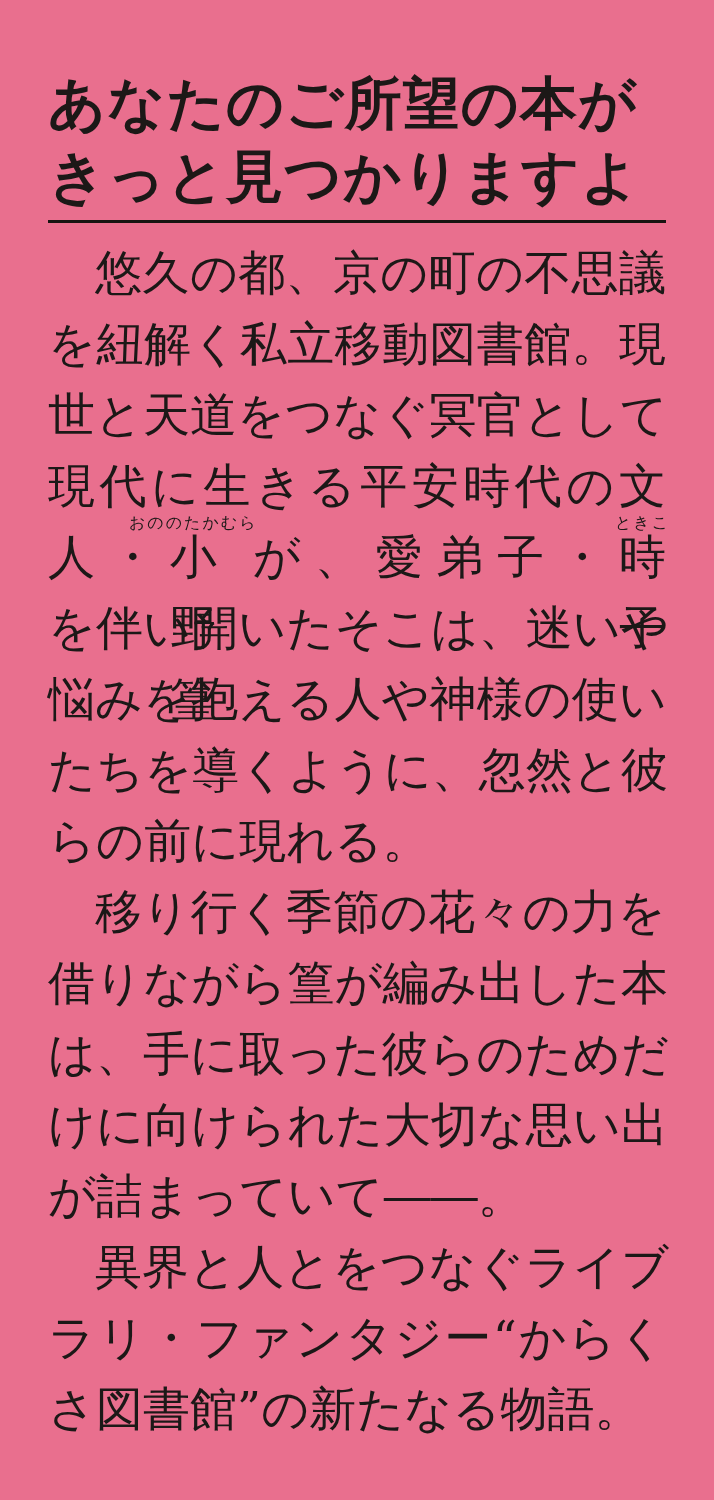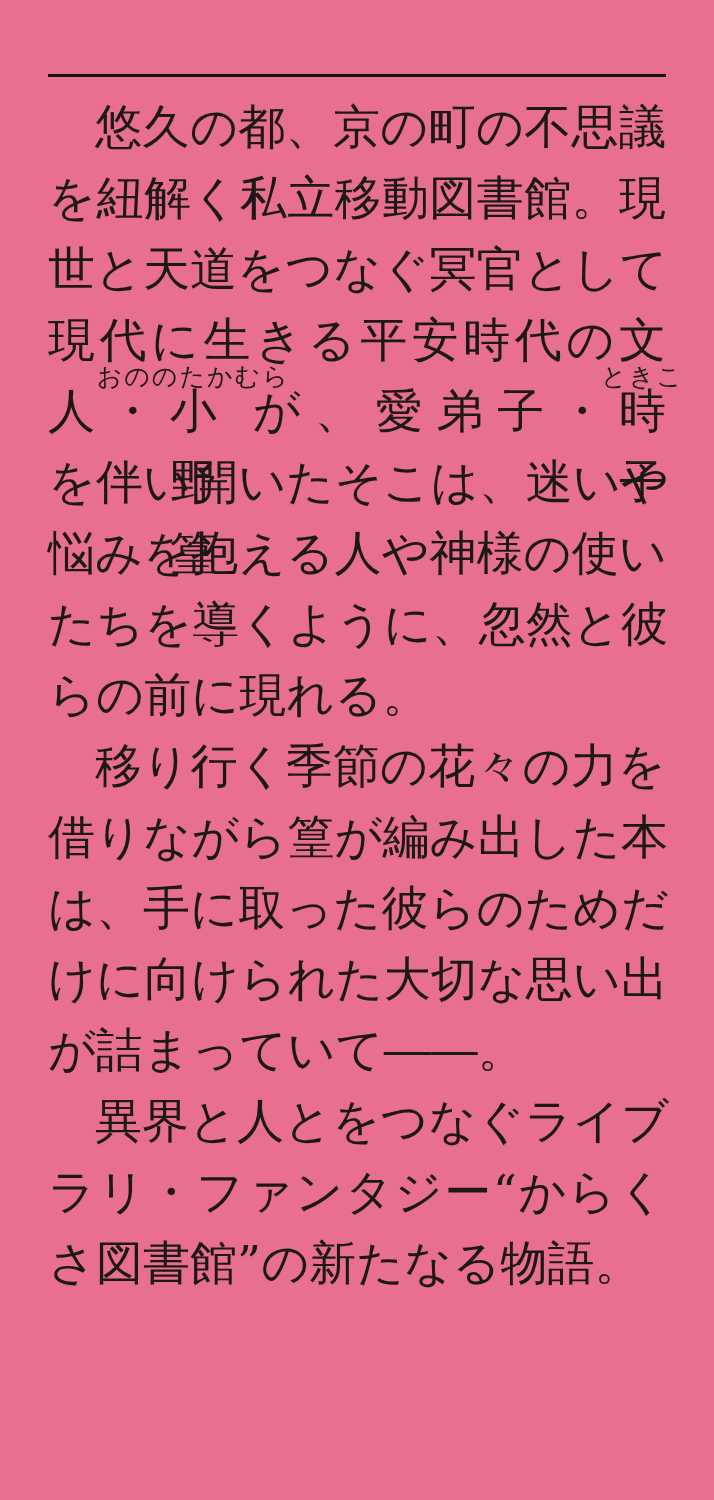--- a/index.html
+++ b/index.html
@@ -44,31 +44,35 @@
   .line.indent::before { content: ""; display: block; width: 1em; flex: 0 0 auto; }
   .line span { display: block; }
   .sp { width: 0.18em; flex: 0 0 auto; }
   .rb { position: relative; display: flex; }
   .rb .base { display: block; }
   .rt {
     position: absolute;
     top: -8px;
     left: 50%;
     transform: translateX(-50%);
-    font-size: 25px;
+    font-size: 16px;
     line-height: 20px;
     letter-spacing: 2px;
     white-space: nowrap;
     font-weight: normal;
   }
 </style>
 </head>
 <body>
 
 <div class="page">
+  <h1 class="heading">
+    <span class="h-line">あなたのご所望の本が</span>
+    <span class="h-line">きっと見つかりますよ</span>
+  </h1>
   <hr class="rule">
   <div class="synopsis" id="synopsis">
       <div class="line indent"><span>悠</span><span>久</span><span>の</span><span>都</span><span>、</span><span>京</span><span>の</span><span>町</span><span>の</span><span>不</span><span>思</span><span>議</span></div>
       <div class="line"><span>を</span><span>紐</span><span>解</span><span>く</span><span>私</span><span>立</span><span>移</span><span>動</span><span>図</span><span>書</span><span>館</span><span>。</span><span>現</span></div>
       <div class="line"><span>世</span><span>と</span><span>天</span><span>道</span><span>を</span><span>つ</span><span>な</span><span>ぐ</span><span>冥</span><span>官</span><span>と</span><span>し</span><span>て</span></div>
       <div class="line"><span>現</span><span>代</span><span>に</span><span>生</span><span>き</span><span>る</span><span>平</span><span>安</span><span>時</span><span>代</span><span>の</span><span>文</span></div>
       <div class="line"><span>人</span><span>・</span><span class="rb"><span class="rt">おののたかむら</span><span class="base"><span>小</span><span>野</span><span class="sp"></span><span>篁</span></span></span><span class="sp"></span><span>が</span><span>、</span><span>愛</span><span>弟</span><span>子</span><span>・</span><span class="rb"><span class="rt">ときこ</span><span class="base"><span>時</span><span>子</span></span></span></div>
       <div class="line"><span>を</span><span>伴</span><span>い</span><span>開</span><span>い</span><span>た</span><span>そ</span><span>こ</span><span>は</span><span>、</span><span>迷</span><span>い</span><span>や</span></div>
       <div class="line"><span>悩</span><span>み</span><span>を</span><span>抱</span><span>え</span><span>る</span><span>人</span><span>や</span><span>神</span><span>様</span><span>の</span><span>使</span><span>い</span></div>
       <div class="line"><span>た</span><span>ち</span><span>を</span><span>導</span><span>く</span><span>よ</span><span>う</span><span>に</span><span>、</span><span>忽</span><span>然</span><span>と</span><span>彼</span></div>

